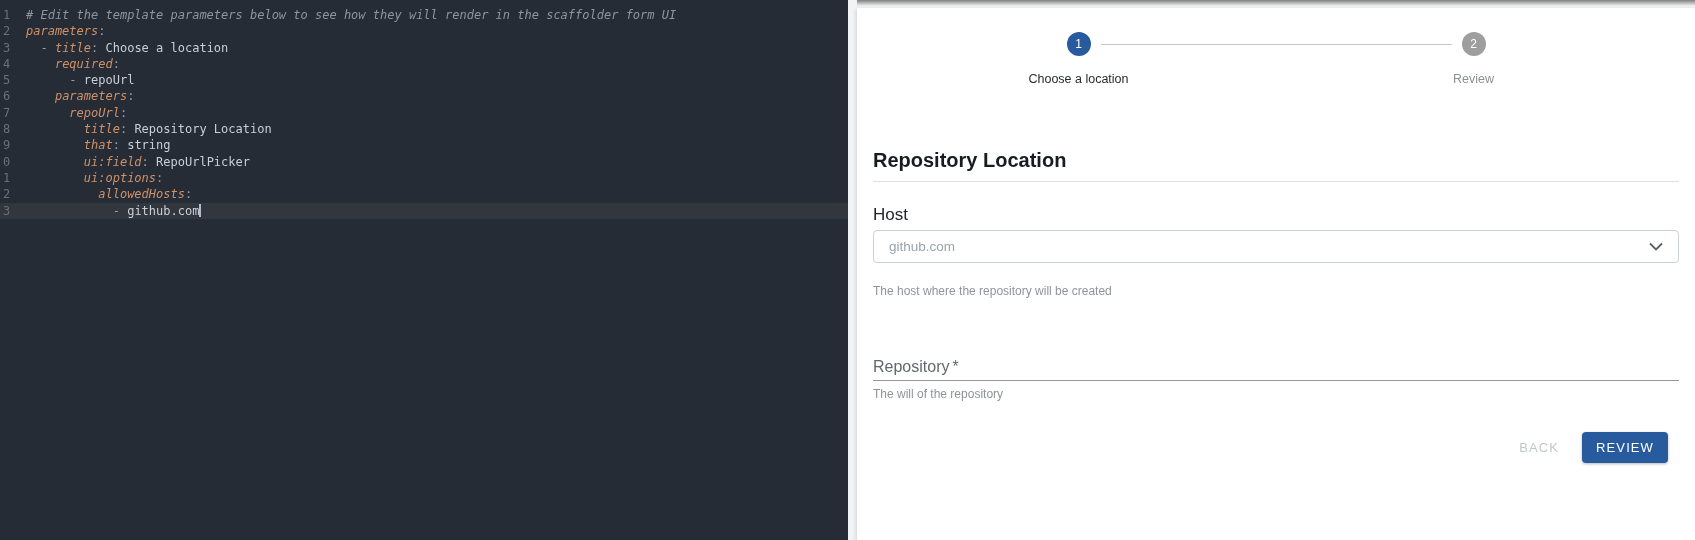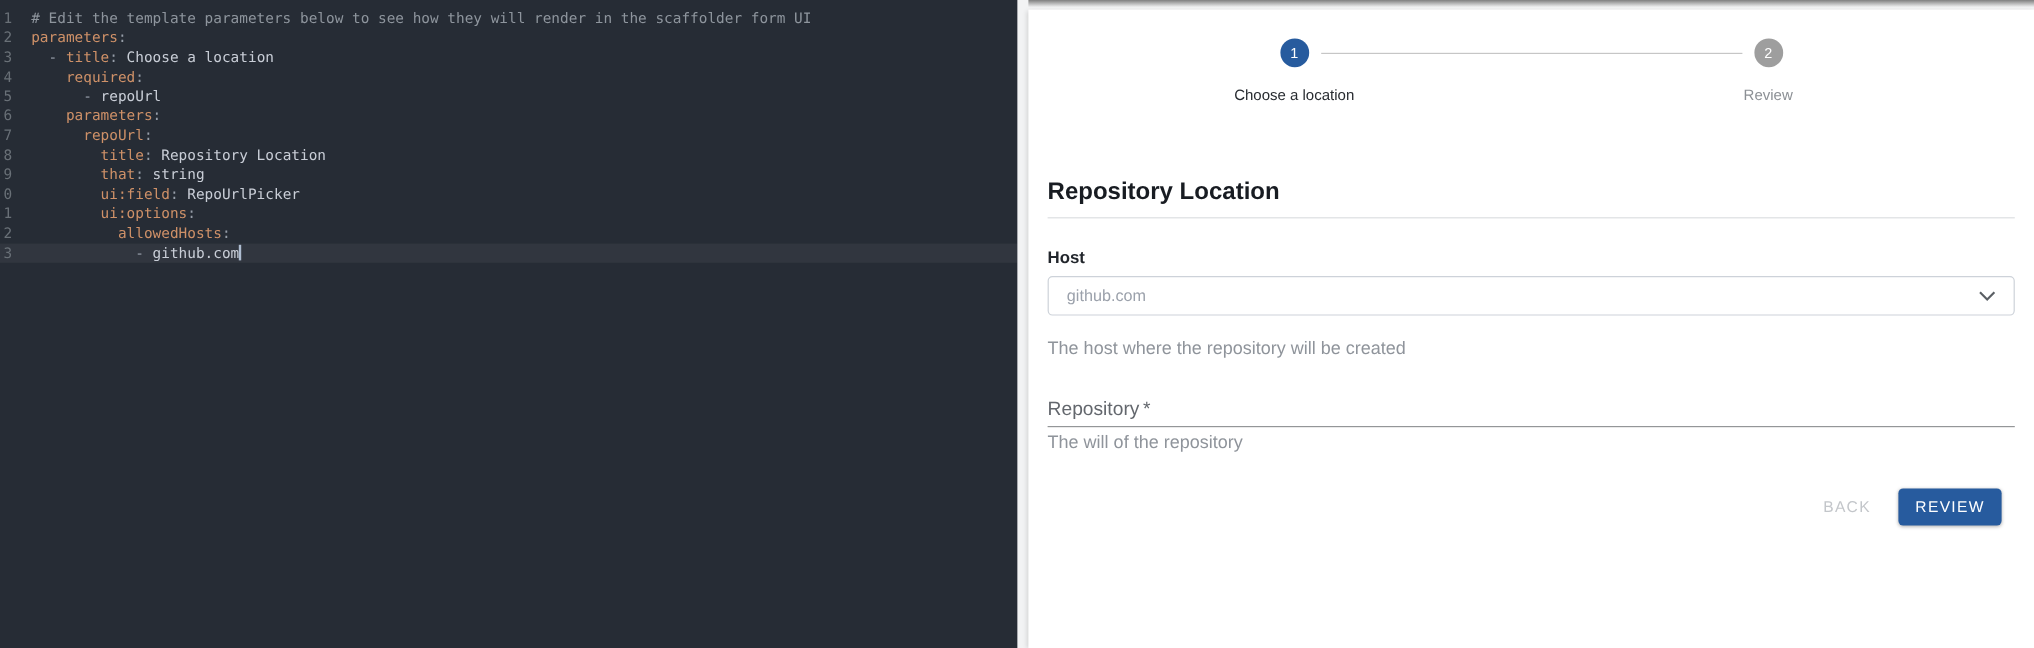--- a/index.html
+++ b/index.html
@@ -21,22 +21,22 @@
     overflow:hidden;
     cursor:text;
   }
   .code-line { position:relative; height:16.3px; line-height:16.3px; padding-left:26px; white-space:pre; }
   .code-line.current { background:rgba(255,255,255,0.05); }
   .ln {
     position:absolute; left:3px; top:0;
     color:var(--editor-line-number, #697077);
   }
   .code { white-space:pre; }
-  .tok-comment { color:var(--editor-comment, #8e959d); }
-  .tok-key     { color:var(--editor-key, #cf9168); }
+  .tok-comment { color:var(--editor-comment, #8e959d);font-style:italic; }
+  .tok-key     { color:var(--editor-key, #cf9168);font-style:italic; }
   .tok-punct   { color:var(--editor-punct, #979ea9); }
   .tok-value   { color:var(--editor-value, #c9ced7); }
   .tok-plain   { color:var(--editor-value, #c9ced7); }
   .cursor {
     display:inline-block; width:2px; height:13px;
     background:#aebdd1; vertical-align:-2px;
   }
 
   
   .right { position:relative; flex:1; height:540px; background:#f2f3f4; }
@@ -72,35 +72,35 @@
   }
 
   
   .form { padding:0 16px; }
   .form-title {
     margin-top:62px;
     font-size:20px; line-height:24px; font-weight:700; color:#181c22;
   }
   .divider { height:1px; background:#dddfe2; margin-top:9px; }
 
-  .host-label { margin-top:26px; font-size:14px; line-height:13px; font-weight:700; color:#22262c; }
+  .host-label { margin-top:26px; font-size:17px; line-height:13px; font-weight:400; color:#22262c; }
   .select {
     margin-top:9px; height:33px;
     border:1px solid #cdd2d9; border-radius:4px; background:#fff;
     display:flex; align-items:center; justify-content:space-between;
     padding:0 15px; cursor:pointer;
   }
   .select-placeholder { font-size:13.5px; color:#9ba1ab; }
   .chevron { display:flex; align-items:center; }
-  .helper { font-size:15px; line-height:14px; color:#8f949b; }
+  .helper { font-size:12px; line-height:14px; color:#8f949b; }
   .host-helper { margin-top:21px; }
 
   .text-field { cursor:text; }
   .owner-block { margin-top:39px; }
-  .repo-block  { margin-top:35px; }
+  .repo-block  { margin-top:60px; }
   .field-label { font-size:16px; line-height:18px; color:#63676d; }
   .req-mark { margin-left:3px; }
   .underline { height:1px; background:#949698; margin-top:4px; }
   .field-helper { margin-top:6px; }
 
   
   .actions {
     display:flex; justify-content:flex-end; align-items:flex-end;
     margin-top:31px; padding-right:11px;
   }

